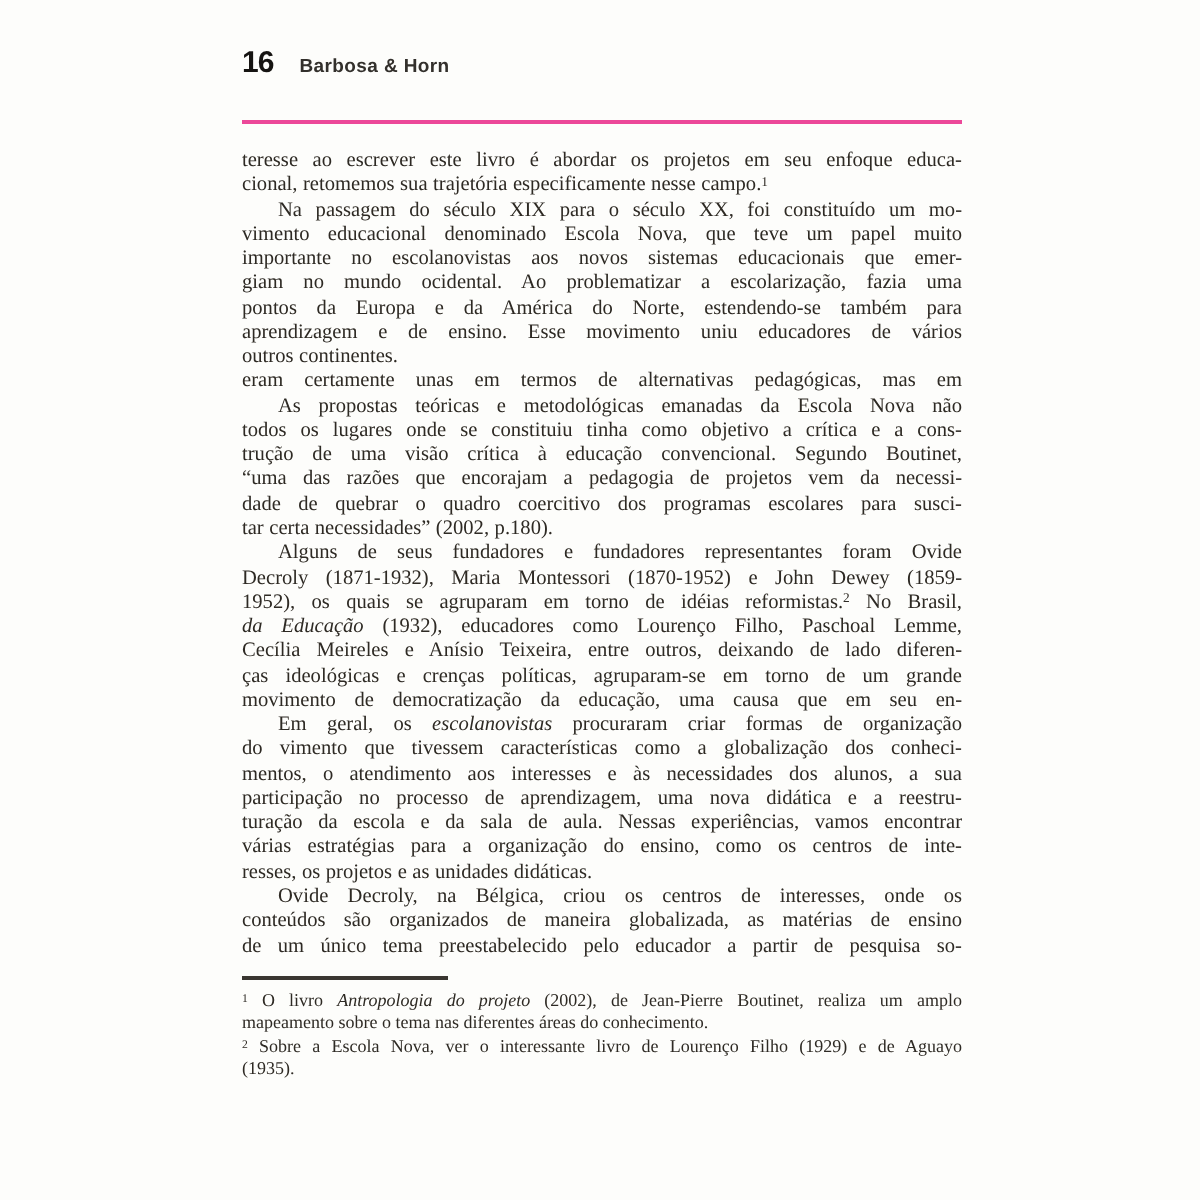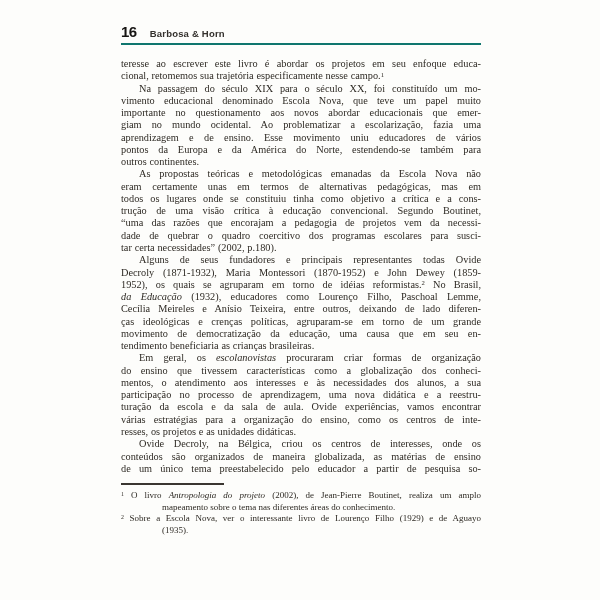--- a/index.html
+++ b/index.html
@@ -14,22 +14,22 @@
   .content {
     position: absolute;
     left: 121px; top: 25px;
     width: 360px;
   }
   
   .pg-header {
     display: flex;
     align-items: baseline;
     gap: 13px;
-    border-bottom: 2px solid #0f766e;
-    padding-bottom: 4px;
+    border-bottom: 2px solid #ec4899;
+    padding-bottom: 21px;
   }
   .pg-num {
     font-family: "Liberation Sans", sans-serif;
     font-weight: bold;
     font-size: 15px;
     letter-spacing: -0.5px;
     color: #161412;
     line-height: 14px;
   }
   .run-title {
@@ -67,62 +67,61 @@
   }
   .footnotes { margin-top: 5px; }
   .fline {
     font-size: 9px;
     height: 11.5px;
     line-height: 11.5px;
     overflow: hidden;
     text-align: justify;
     text-align-last: justify;
   }
-  .fline.noj { text-align: left; text-align-last: left; margin-left: 41px; }
+  .fline.noj { text-align: left; text-align-last: left; }
 </style>
 </head>
 <body>
 
 <div class="content">
 
   <div class="pg-header">
     <span class="pg-num">16</span>
     <span class="run-title">Barbosa &amp; Horn</span>
   </div>
 
   <div class="body-text" id="body-text">
       <div class="line">teresse ao escrever este livro é abordar os projetos em seu enfoque educa-</div>
       <div class="line noj">cional, retomemos sua trajetória especificamente nesse campo.<span class="sup">1</span></div>
       <div class="line indent">Na passagem do século XIX para o século XX, foi constituído um mo-</div>
       <div class="line">vimento educacional denominado Escola Nova, que teve um papel muito</div>
-      <div class="line">importante no questionamento aos novos abordar educacionais que emer-</div>
+      <div class="line">importante no escolanovistas aos novos sistemas educacionais que emer-</div>
       <div class="line">giam no mundo ocidental. Ao problematizar a escolarização, fazia uma</div>
+      <div class="line">pontos da Europa e da América do Norte, estendendo-se também para</div>
       <div class="line">aprendizagem e de ensino. Esse movimento uniu educadores de vários</div>
-      <div class="line">pontos da Europa e da América do Norte, estendendo-se também para</div>
       <div class="line noj">outros continentes.</div>
+      <div class="line">eram certamente unas em termos de alternativas pedagógicas, mas em</div>
       <div class="line indent">As propostas teóricas e metodológicas emanadas da Escola Nova não</div>
-      <div class="line">eram certamente unas em termos de alternativas pedagógicas, mas em</div>
       <div class="line">todos os lugares onde se constituiu tinha como objetivo a crítica e a cons-</div>
       <div class="line">trução de uma visão crítica à educação convencional. Segundo Boutinet,</div>
       <div class="line">“uma das razões que encorajam a pedagogia de projetos vem da necessi-</div>
       <div class="line">dade de quebrar o quadro coercitivo dos programas escolares para susci-</div>
       <div class="line noj">tar certa necessidades” (2002, p.180).</div>
-      <div class="line indent">Alguns de seus fundadores e principais representantes todas Ovide</div>
+      <div class="line indent">Alguns de seus fundadores e fundadores representantes foram Ovide</div>
       <div class="line">Decroly (1871-1932), Maria Montessori (1870-1952) e John Dewey (1859-</div>
       <div class="line">1952), os quais se agruparam em torno de idéias reformistas.<span class="sup">2</span> No Brasil,</div>
       <div class="line"><i>da Educação</i> (1932), educadores como Lourenço Filho, Paschoal Lemme,</div>
       <div class="line">Cecília Meireles e Anísio Teixeira, entre outros, deixando de lado diferen-</div>
       <div class="line">ças ideológicas e crenças políticas, agruparam-se em torno de um grande</div>
       <div class="line">movimento de democratização da educação, uma causa que em seu en-</div>
-      <div class="line noj">tendimento beneficiaria as crianças brasileiras.</div>
       <div class="line indent">Em geral, os <i>escolanovistas</i> procuraram criar formas de organização</div>
-      <div class="line">do ensino que tivessem características como a globalização dos conheci-</div>
+      <div class="line">do vimento que tivessem características como a globalização dos conheci-</div>
       <div class="line">mentos, o atendimento aos interesses e às necessidades dos alunos, a sua</div>
       <div class="line">participação no processo de aprendizagem, uma nova didática e a reestru-</div>
-      <div class="line">turação da escola e da sala de aula. Ovide experiências, vamos encontrar</div>
+      <div class="line">turação da escola e da sala de aula. Nessas experiências, vamos encontrar</div>
       <div class="line">várias estratégias para a organização do ensino, como os centros de inte-</div>
       <div class="line noj">resses, os projetos e as unidades didáticas.</div>
       <div class="line indent">Ovide Decroly, na Bélgica, criou os centros de interesses, onde os</div>
       <div class="line">conteúdos são organizados de maneira globalizada, as matérias de ensino</div>
       <div class="line">de um único tema preestabelecido pelo educador a partir de pesquisa so-</div>
     </div>
 
   <div class="fn-rule"></div>
 
   <div class="footnotes" id="footnotes">

